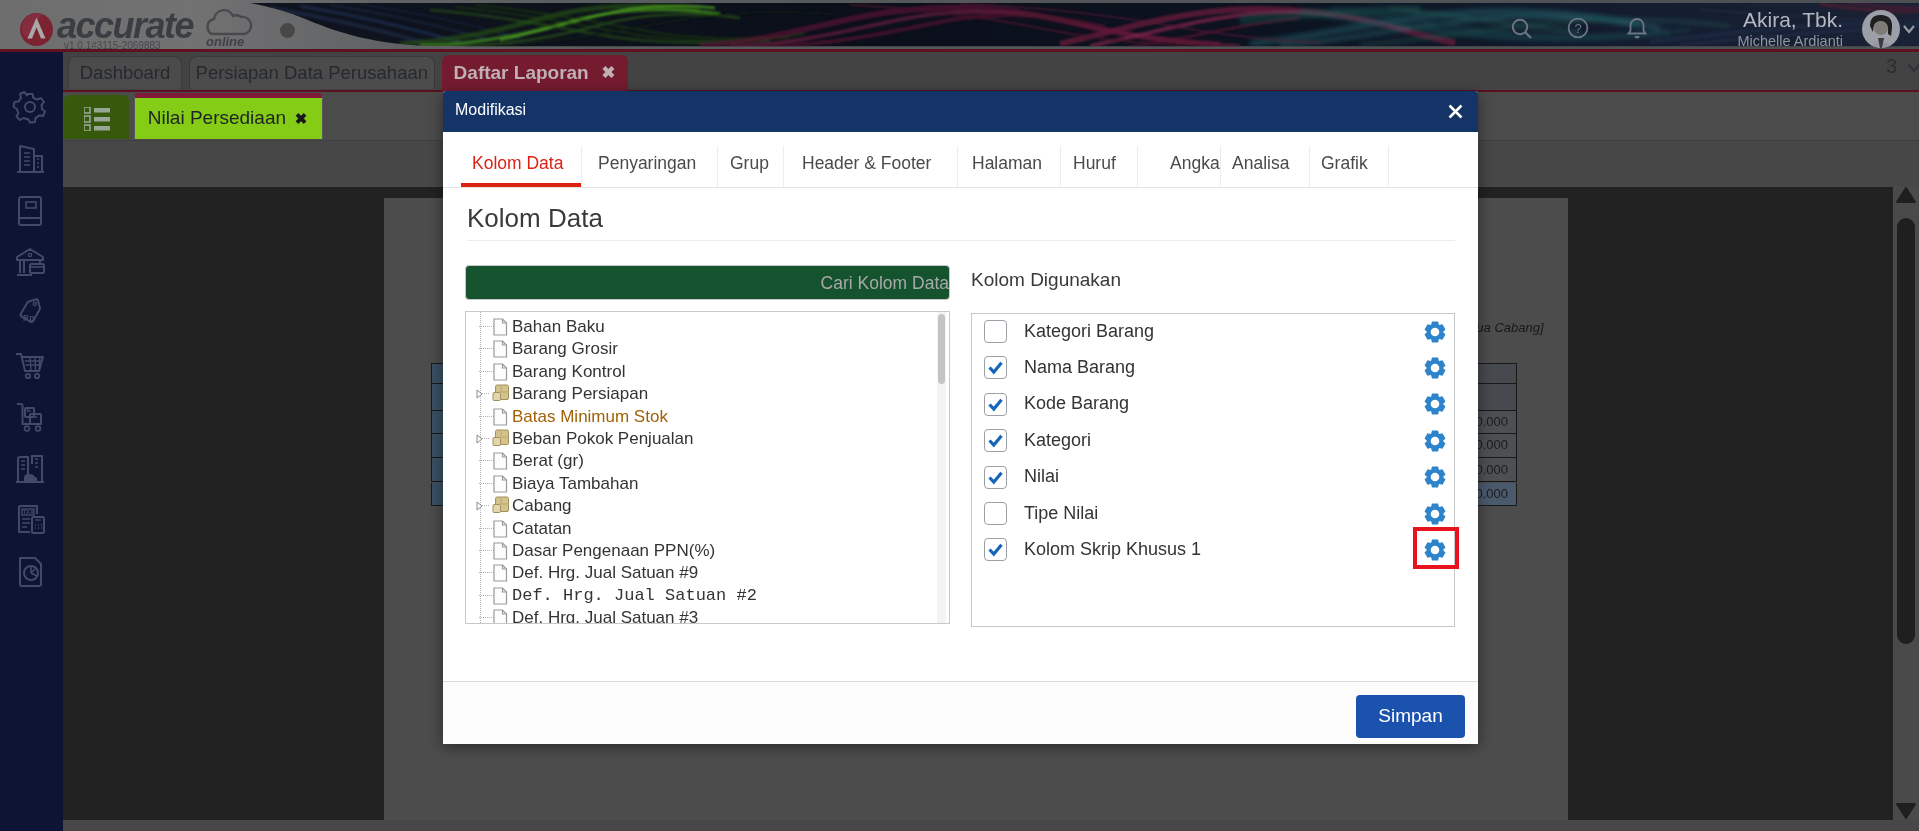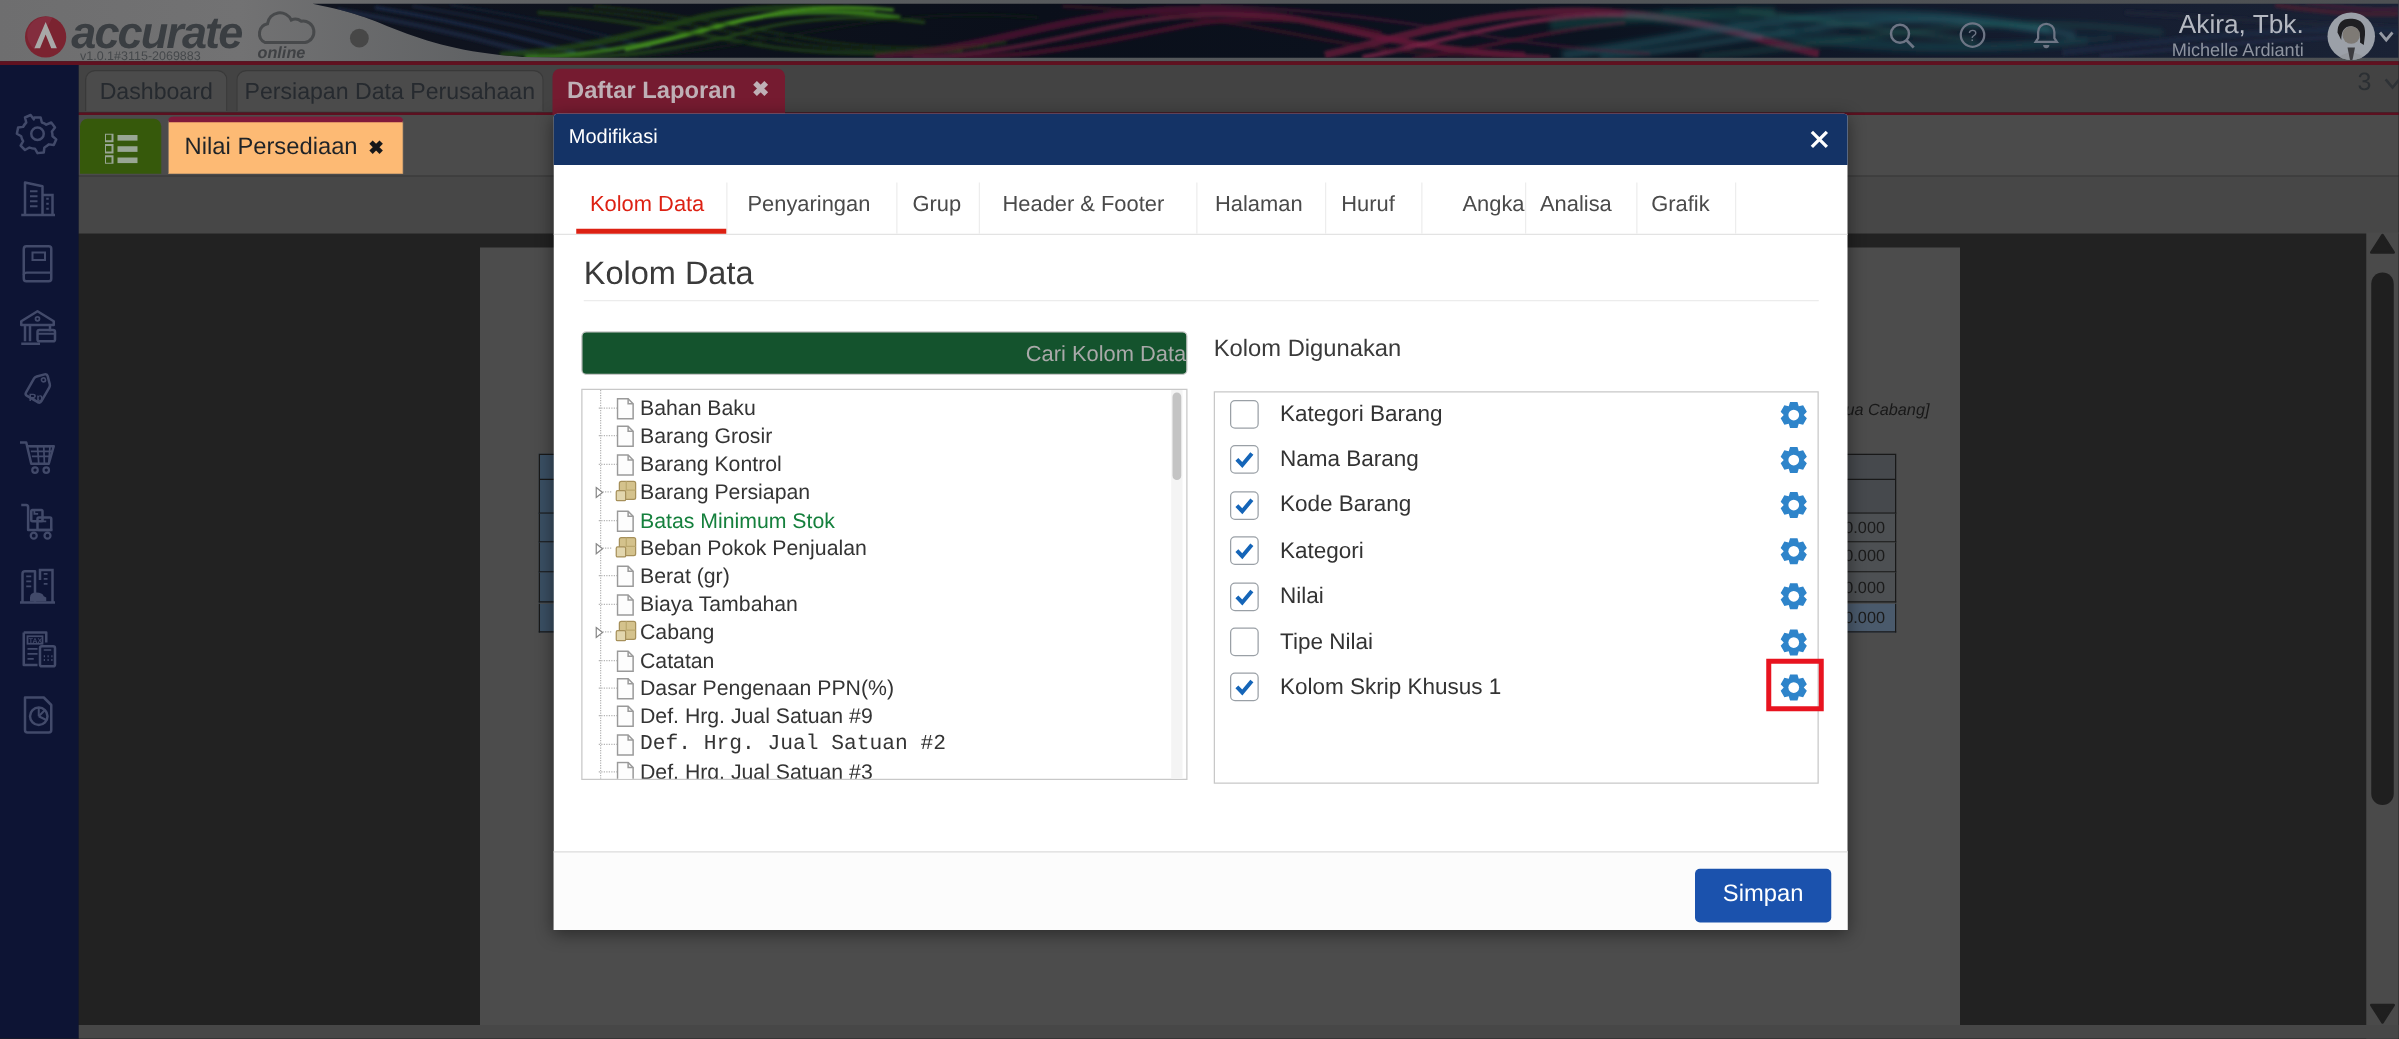--- a/index.html
+++ b/index.html
@@ -225,21 +225,21 @@
 <div class="abs" style="left:64px; top:94.6px; width:64.6px; height:44.8px; background:#36590b; border-radius:6px 6px 0 0;">
   <svg width="28" height="24" style="position:absolute; left:20px; top:12px;">
     <rect x="0" y="0" width="6" height="6" fill="none" stroke="#99a694" stroke-width="1.6"></rect>
     <rect x="10" y="1" width="16" height="4.5" fill="#99a694"></rect>
     <rect x="0" y="9" width="6" height="6" fill="none" stroke="#99a694" stroke-width="1.6"></rect>
     <rect x="10" y="10" width="16" height="4.5" fill="#99a694"></rect>
     <rect x="0" y="18" width="6" height="6" fill="none" stroke="#99a694" stroke-width="1.6"></rect>
     <rect x="10" y="19" width="16" height="4.5" fill="#99a694"></rect>
   </svg>
 </div>
-<div class="abs" style="left:133.7px; top:93.2px; width:189.7px; height:46.2px; background:#fdba74; border-left:1px solid #5a5a5a; border-right:1px solid #5a5a5a; border-top:5px solid #801a3a; border-radius:5px 5px 0 0; font-size:19px; color:#1f2327; line-height:40px; white-space:nowrap;">
+<div class="abs" style="left:133.7px; top:93.2px; width:189.7px; height:46.2px; background:#84cc16; border-left:1px solid #5a5a5a; border-right:1px solid #5a5a5a; border-top:5px solid #801a3a; border-radius:5px 5px 0 0; font-size:19px; color:#1f2327; line-height:40px; white-space:nowrap;">
     <span style="position:absolute; left:13px;">Nilai Persediaan</span>
     <span style="position:absolute; left:160px; top:1px; font-size:15px; font-weight:bold; color:#17181a;">✖</span>
   </div>
 <div class="abs" style="left:63px; top:140px; width:1856px; height:1px; background:#3f3f3f;"></div>
 
 <div class="abs" style="left:63px; top:141px; width:1856px; height:46px; background:#474747;"></div>
 
 <div class="abs" style="left:63px; top:187px; width:1856px; height:633px; background:#222222;"></div>
 
 <div class="abs" id="page" style="left:384px; top:198px; width:1184px; height:624px; background:#4c4c4c; overflow:hidden;">
@@ -354,21 +354,21 @@
           <rect x="1" y="8.5" width="7.5" height="8" rx="1" fill="#e2d6ae" stroke="#a6905a" stroke-width="1"></rect>
         </svg>
         <div class="abs" style="left:46px; top:0px; font-size:17px; color:#343434; line-height:22px; white-space:nowrap;">Barang Persiapan</div>
       </div>
     <div class="abs" style="left:0; top:93.6px; width:470px; height:22px;">
         <div class="abs" style="left:13px; top:10px; width:17px; height:0; border-top:1px dotted #b5b5b5;"></div>
         <svg width="15" height="18" style="position:absolute; left:27px; top:2px;">
           <path d="M 1 1 L 9.5 1 L 13.5 5 L 13.5 17 L 1 17 Z" fill="#fdfdfd" stroke="#9a9a9a" stroke-width="1.2"></path>
           <path d="M 9.5 1 L 9.5 5 L 13.5 5" fill="none" stroke="#9a9a9a" stroke-width="1.2"></path>
         </svg>
-        <div class="abs" style="left:46px; top:0px; font-size:17px; color:#15803d; line-height:22px; white-space:nowrap;">Batas Minimum Stok</div>
+        <div class="abs" style="left:46px; top:0px; font-size:17px; color:#a16207; line-height:22px; white-space:nowrap;">Batas Minimum Stok</div>
       </div>
     <div class="abs" style="left:0; top:116.0px; width:470px; height:22px;">
         <div class="abs" style="left:13px; top:10px; width:10px; height:0; border-top:1px dotted #b5b5b5;"></div>
         <svg width="8" height="10" style="position:absolute; left:10px; top:6px;">
           <path d="M 1 1 L 6 5 L 1 9 Z" fill="#fff" stroke="#8a8a8a" stroke-width="1"></path>
         </svg>
         <svg width="18" height="18" style="position:absolute; left:26px; top:1px;">
           <rect x="3.5" y="1" width="13" height="14.5" rx="1.5" fill="#d4c28c" stroke="#a6905a" stroke-width="1"></rect>
           <path d="M 9 1 L 9 8 L 16.5 8" fill="none" stroke="#bba86e" stroke-width="1"></path>
           <rect x="1" y="8.5" width="7.5" height="8" rx="1" fill="#e2d6ae" stroke="#a6905a" stroke-width="1"></rect>

